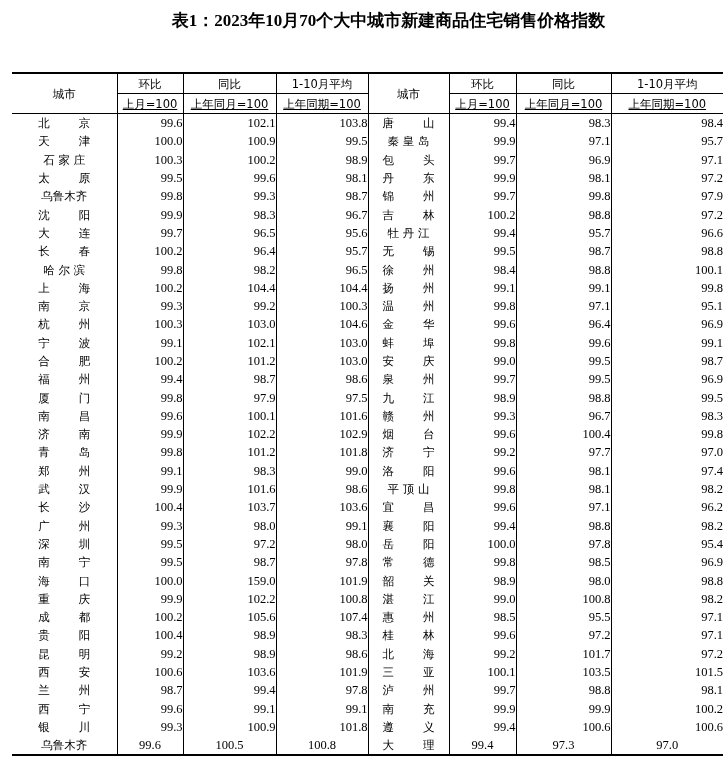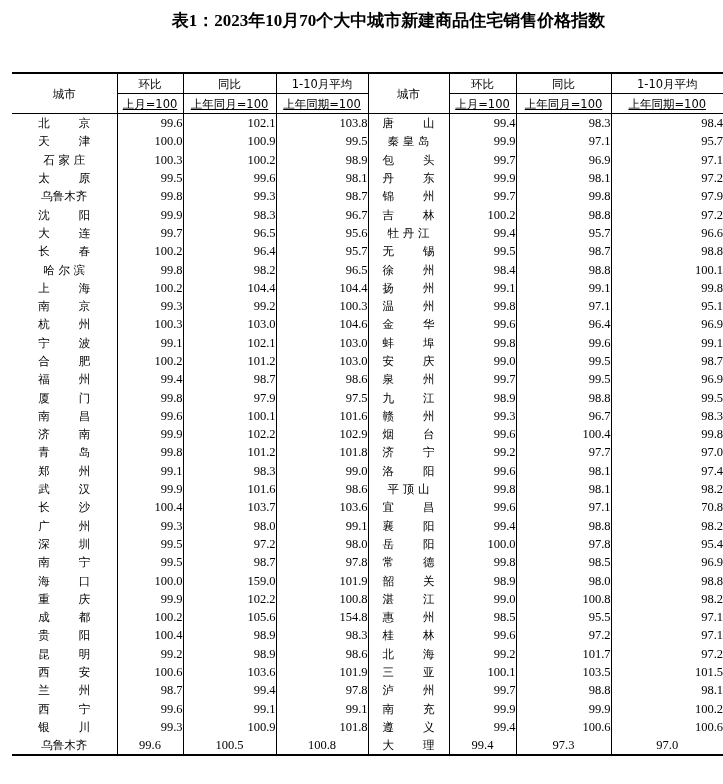--- a/index.html
+++ b/index.html
@@ -402,21 +402,21 @@
           </span></td>
         <td class="num vl">100.4</td>
         <td class="num vl">103.7</td>
         <td class="num vl">103.6</td>
         <td class="city vl"><span class="city-inner">
             <span>宜</span>
             <span>昌</span>
           </span></td>
         <td class="num vl">99.6</td>
         <td class="num vl">97.1</td>
-        <td class="num vl">70.8</td>
+        <td class="num vl">96.2</td>
       </tr>
       <tr>
         <td class="city"><span class="city-inner">
             <span>广</span>
             <span>州</span>
           </span></td>
         <td class="num vl">99.3</td>
         <td class="num vl">98.0</td>
         <td class="num vl">99.1</td>
         <td class="city vl"><span class="city-inner">
@@ -491,21 +491,21 @@
         <td class="num vl">100.8</td>
         <td class="num vl">98.2</td>
       </tr>
       <tr>
         <td class="city"><span class="city-inner">
             <span>成</span>
             <span>都</span>
           </span></td>
         <td class="num vl">100.2</td>
         <td class="num vl">105.6</td>
-        <td class="num vl">154.8</td>
+        <td class="num vl">107.4</td>
         <td class="city vl"><span class="city-inner">
             <span>惠</span>
             <span>州</span>
           </span></td>
         <td class="num vl">98.5</td>
         <td class="num vl">95.5</td>
         <td class="num vl">97.1</td>
       </tr>
       <tr>
         <td class="city"><span class="city-inner">

